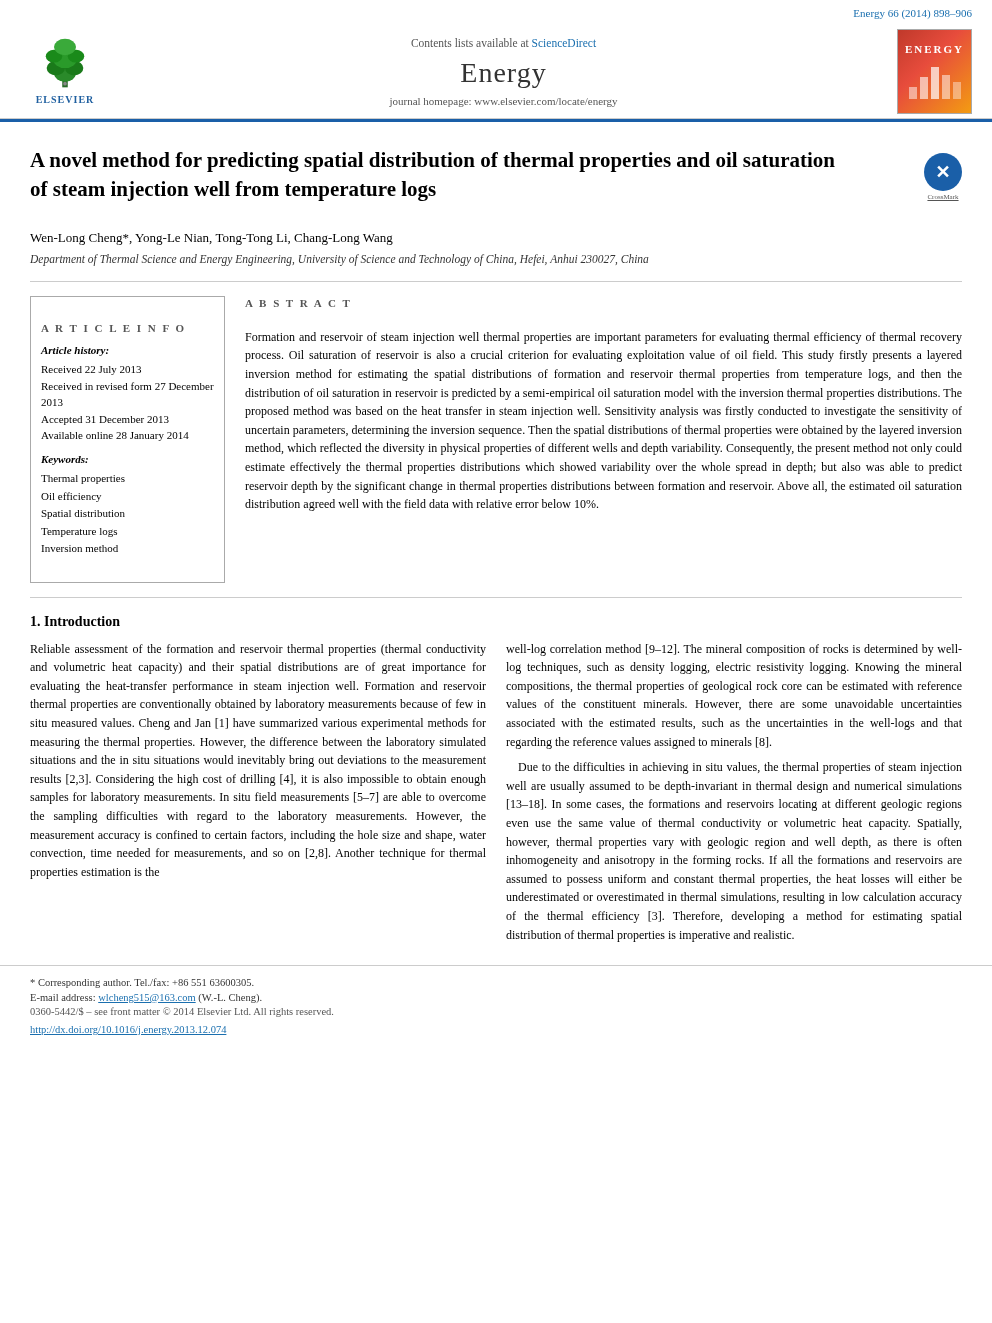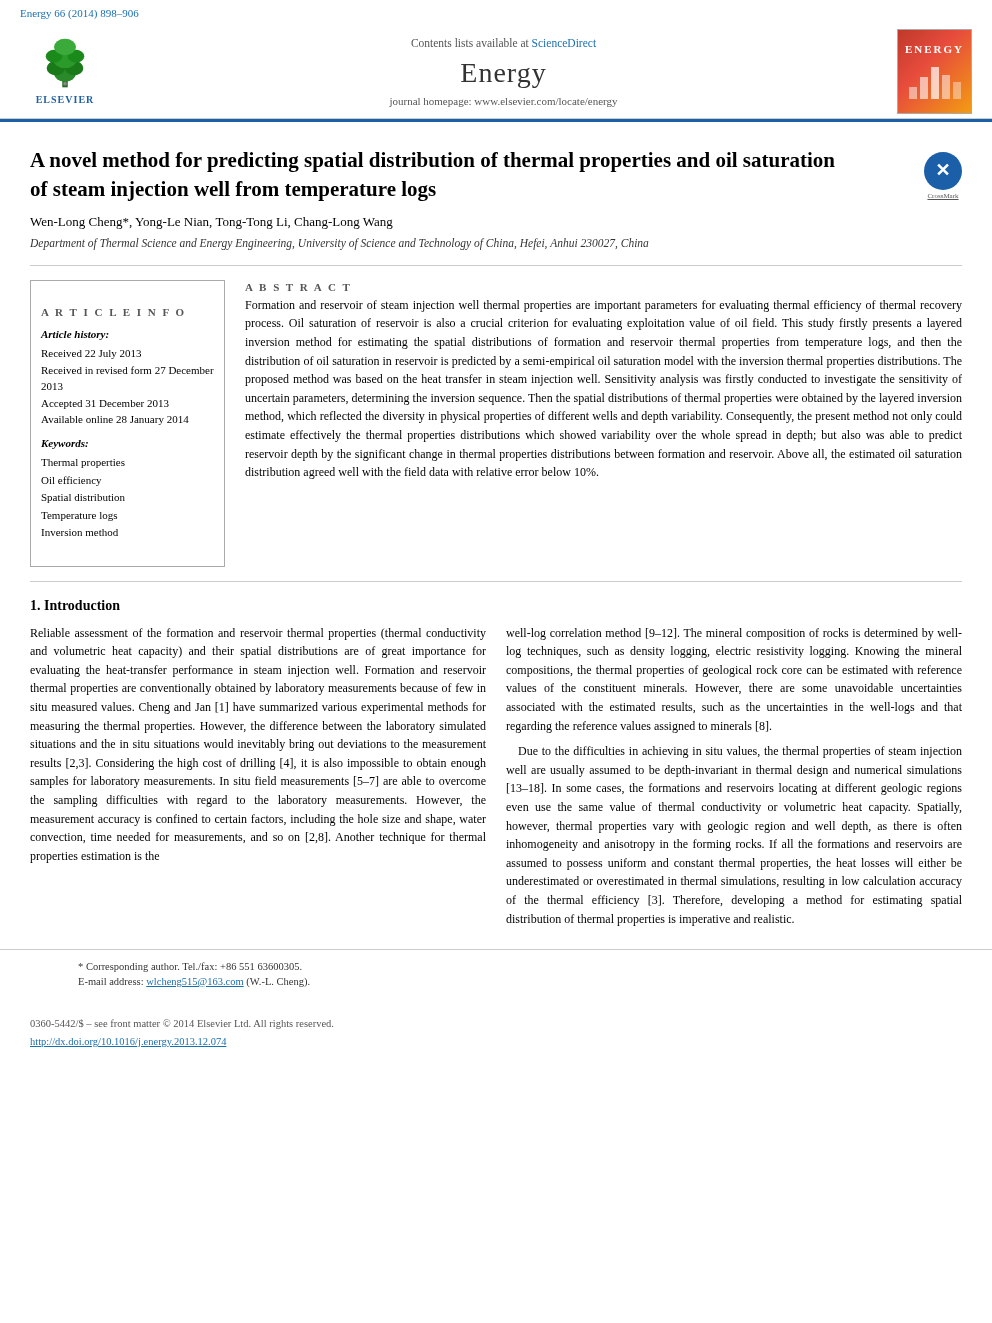--- a/index.html
+++ b/index.html
@@ -17,21 +17,21 @@
       padding: 0;
       position: relative;
     }
     
     .journal-header {
       background: #fff;
       padding: 6px 20px 0 20px;
       border-bottom: 1px solid #ccc;
     }
     .journal-ref {
-      text-align: left;
+      text-align: right;
       font-size: 11px;
       color: #1a6faf;
       margin-bottom: 4px;
     }
     .header-content {
       display: flex;
       align-items: center;
       justify-content: space-between;
       padding: 4px 0;
     }
@@ -101,23 +101,23 @@
       padding: 14px 30px 14px 30px;
     }
     .blue-line {
       height: 3px;
       background: #1a5fa8;
       margin: 0 0 10px 0;
     }
     
     .article-title-section {
       display: flex;
-      align-items: center;
+      align-items: flex-end;
       justify-content: space-between;
-      margin-bottom: 10px;
+      margin-bottom: 26px;
     }
     .article-title {
       font-size: 21px;
       font-weight: bold;
       color: #000;
       line-height: 1.35;
       max-width: 820px;
     }
     .crossmark-badge {
       margin-left: 10px;
@@ -205,21 +205,21 @@
       font-size: 11px;
       line-height: 1.6;
     }
     
     .abstract-section-title {
       font-size: 11px;
       font-variant: small-caps;
       letter-spacing: 2px;
       font-weight: bold;
       color: #555;
-      margin-bottom: 0;
+      margin-bottom: 16px;
     }
     .abstract-text {
       font-size: 12px;
       line-height: 1.55;
       text-align: justify;
       color: #000;
     }
     .copyright-line {
       text-align: right;
       font-size: 11px;
@@ -261,30 +261,28 @@
     }
     
     .page-footer {
       padding: 6px 30px;
       border-top: 1px solid #ccc;
       font-size: 10.5px;
       color: #555;
     }
     .footer-note {
       margin-bottom: 3px;
-      margin-top: 28px;
     }
     .footer-doi {
       color: #1a6faf;
     }
     .footnote-star {
       font-size: 10.5px;
       margin-top: 4px;
       color: #333;
-      margin-left: 48px;
     }
     .footnote-email {
       color: #1a6faf;
     }
   </style>
 </head>
 <body>
 
 <div class="page">
 

